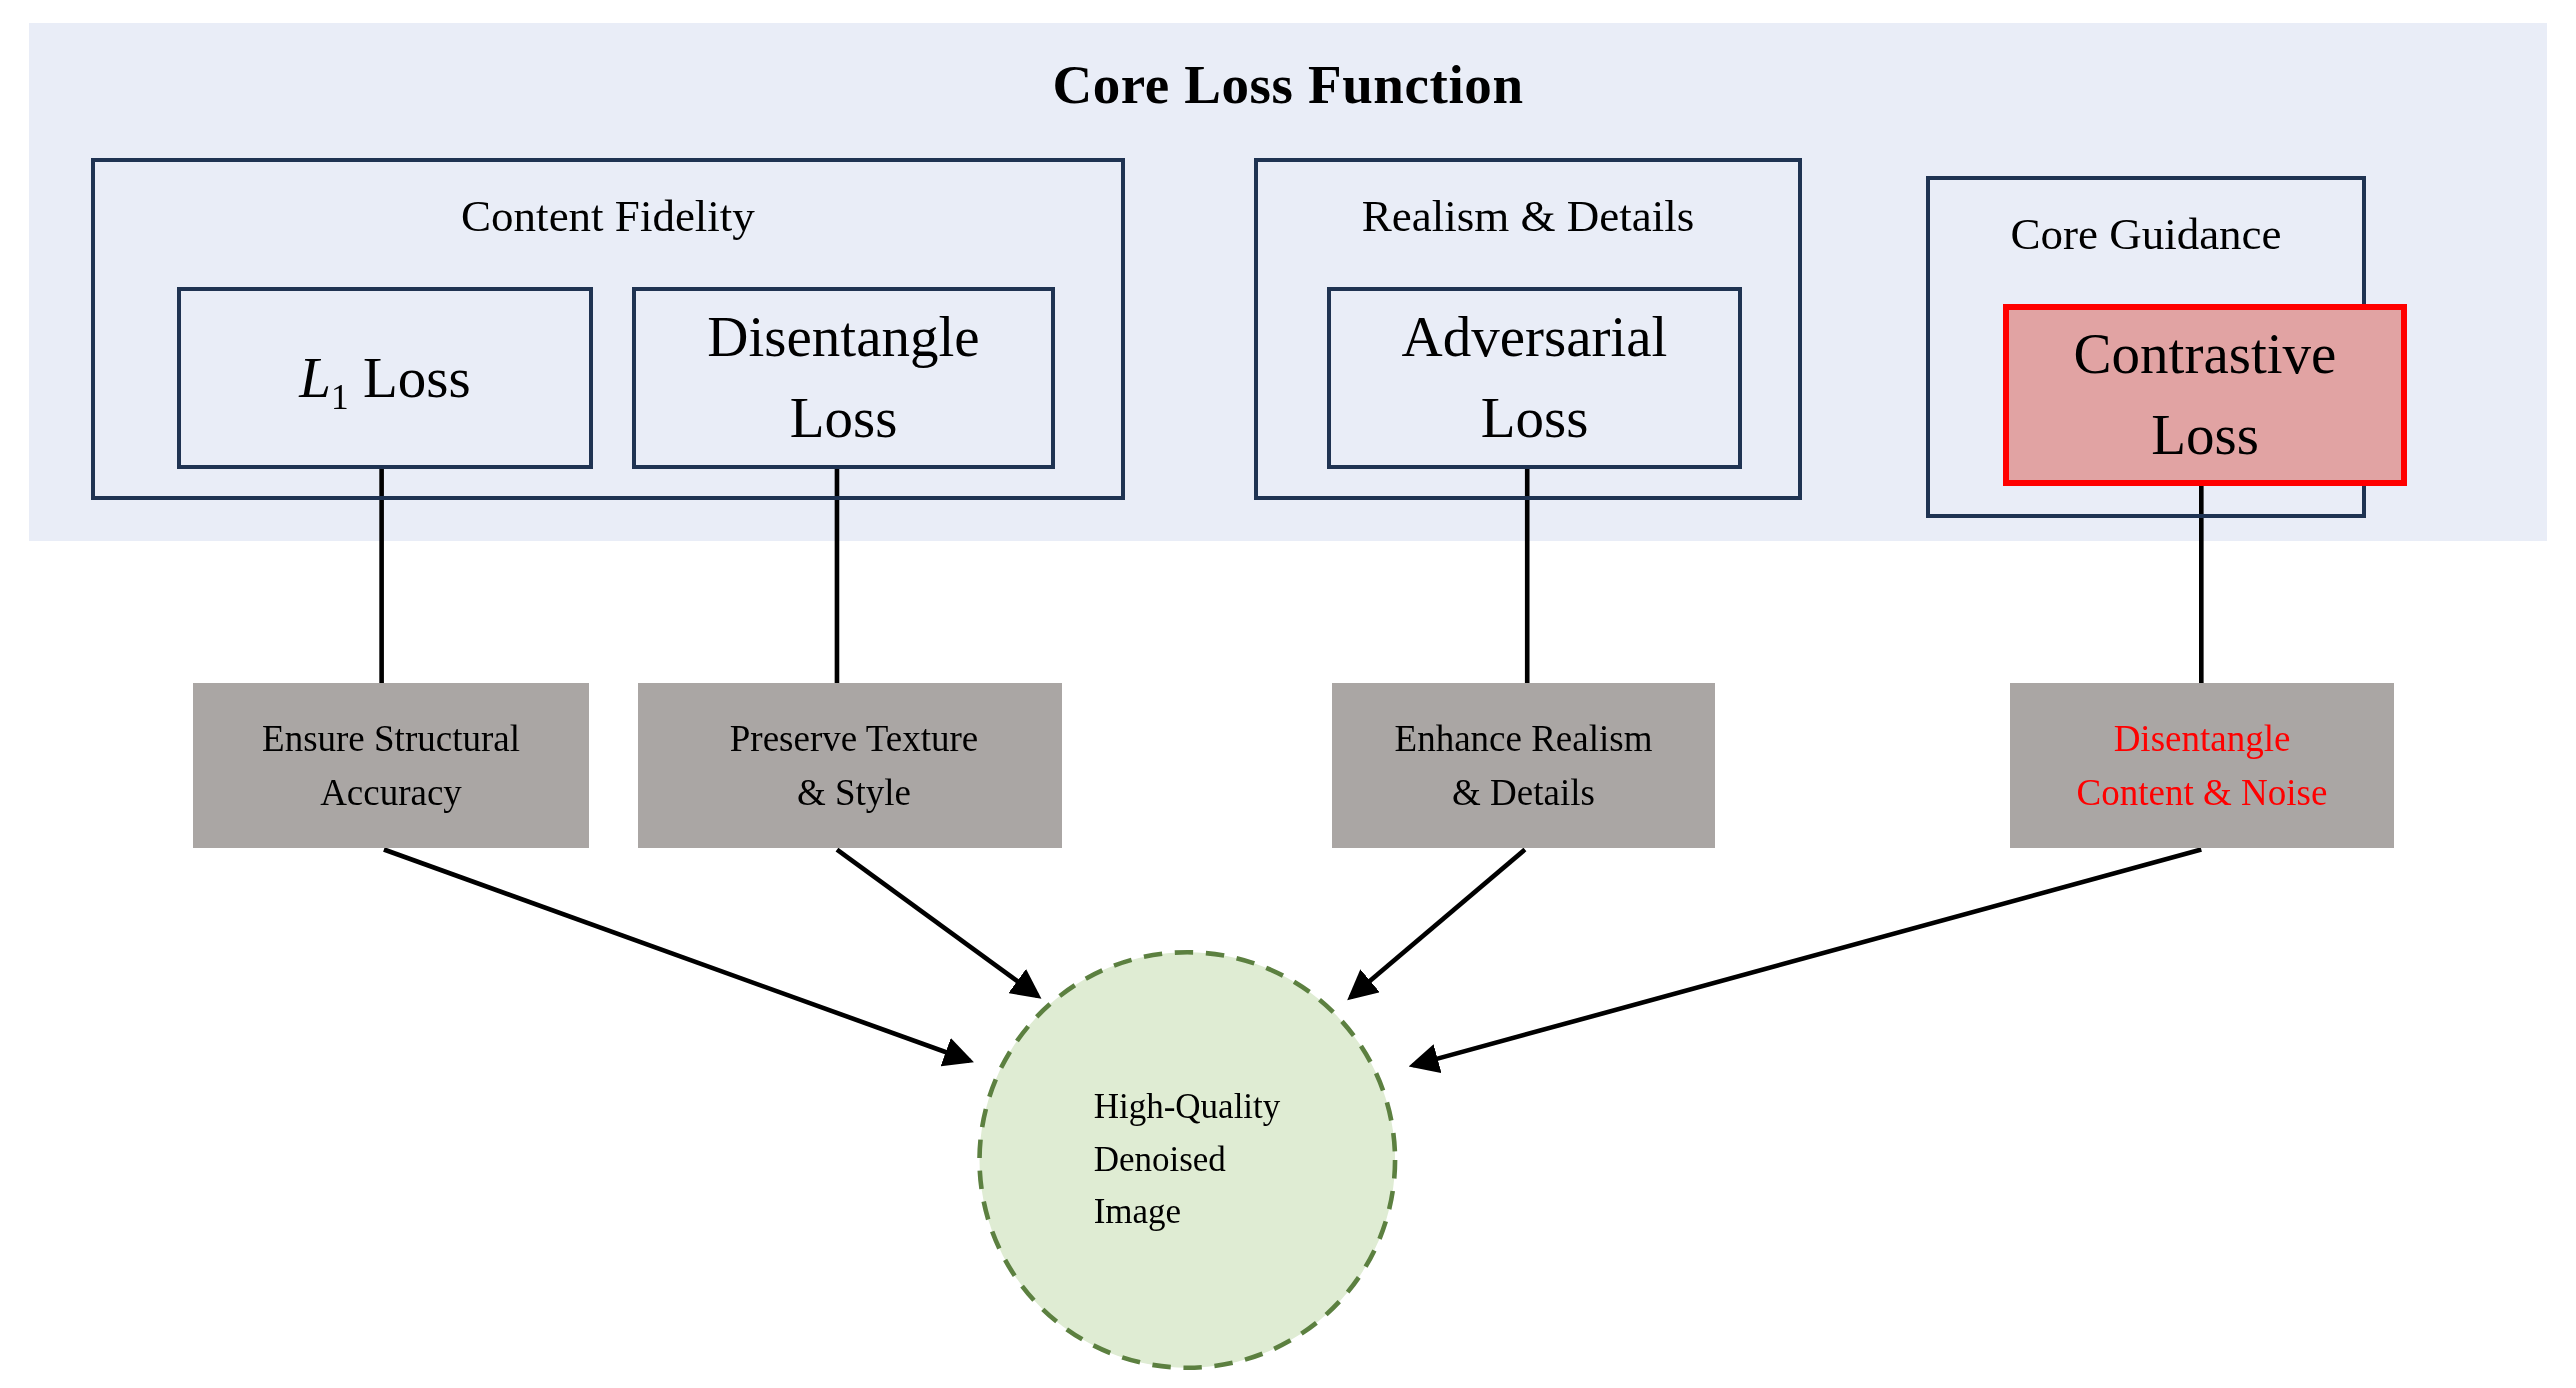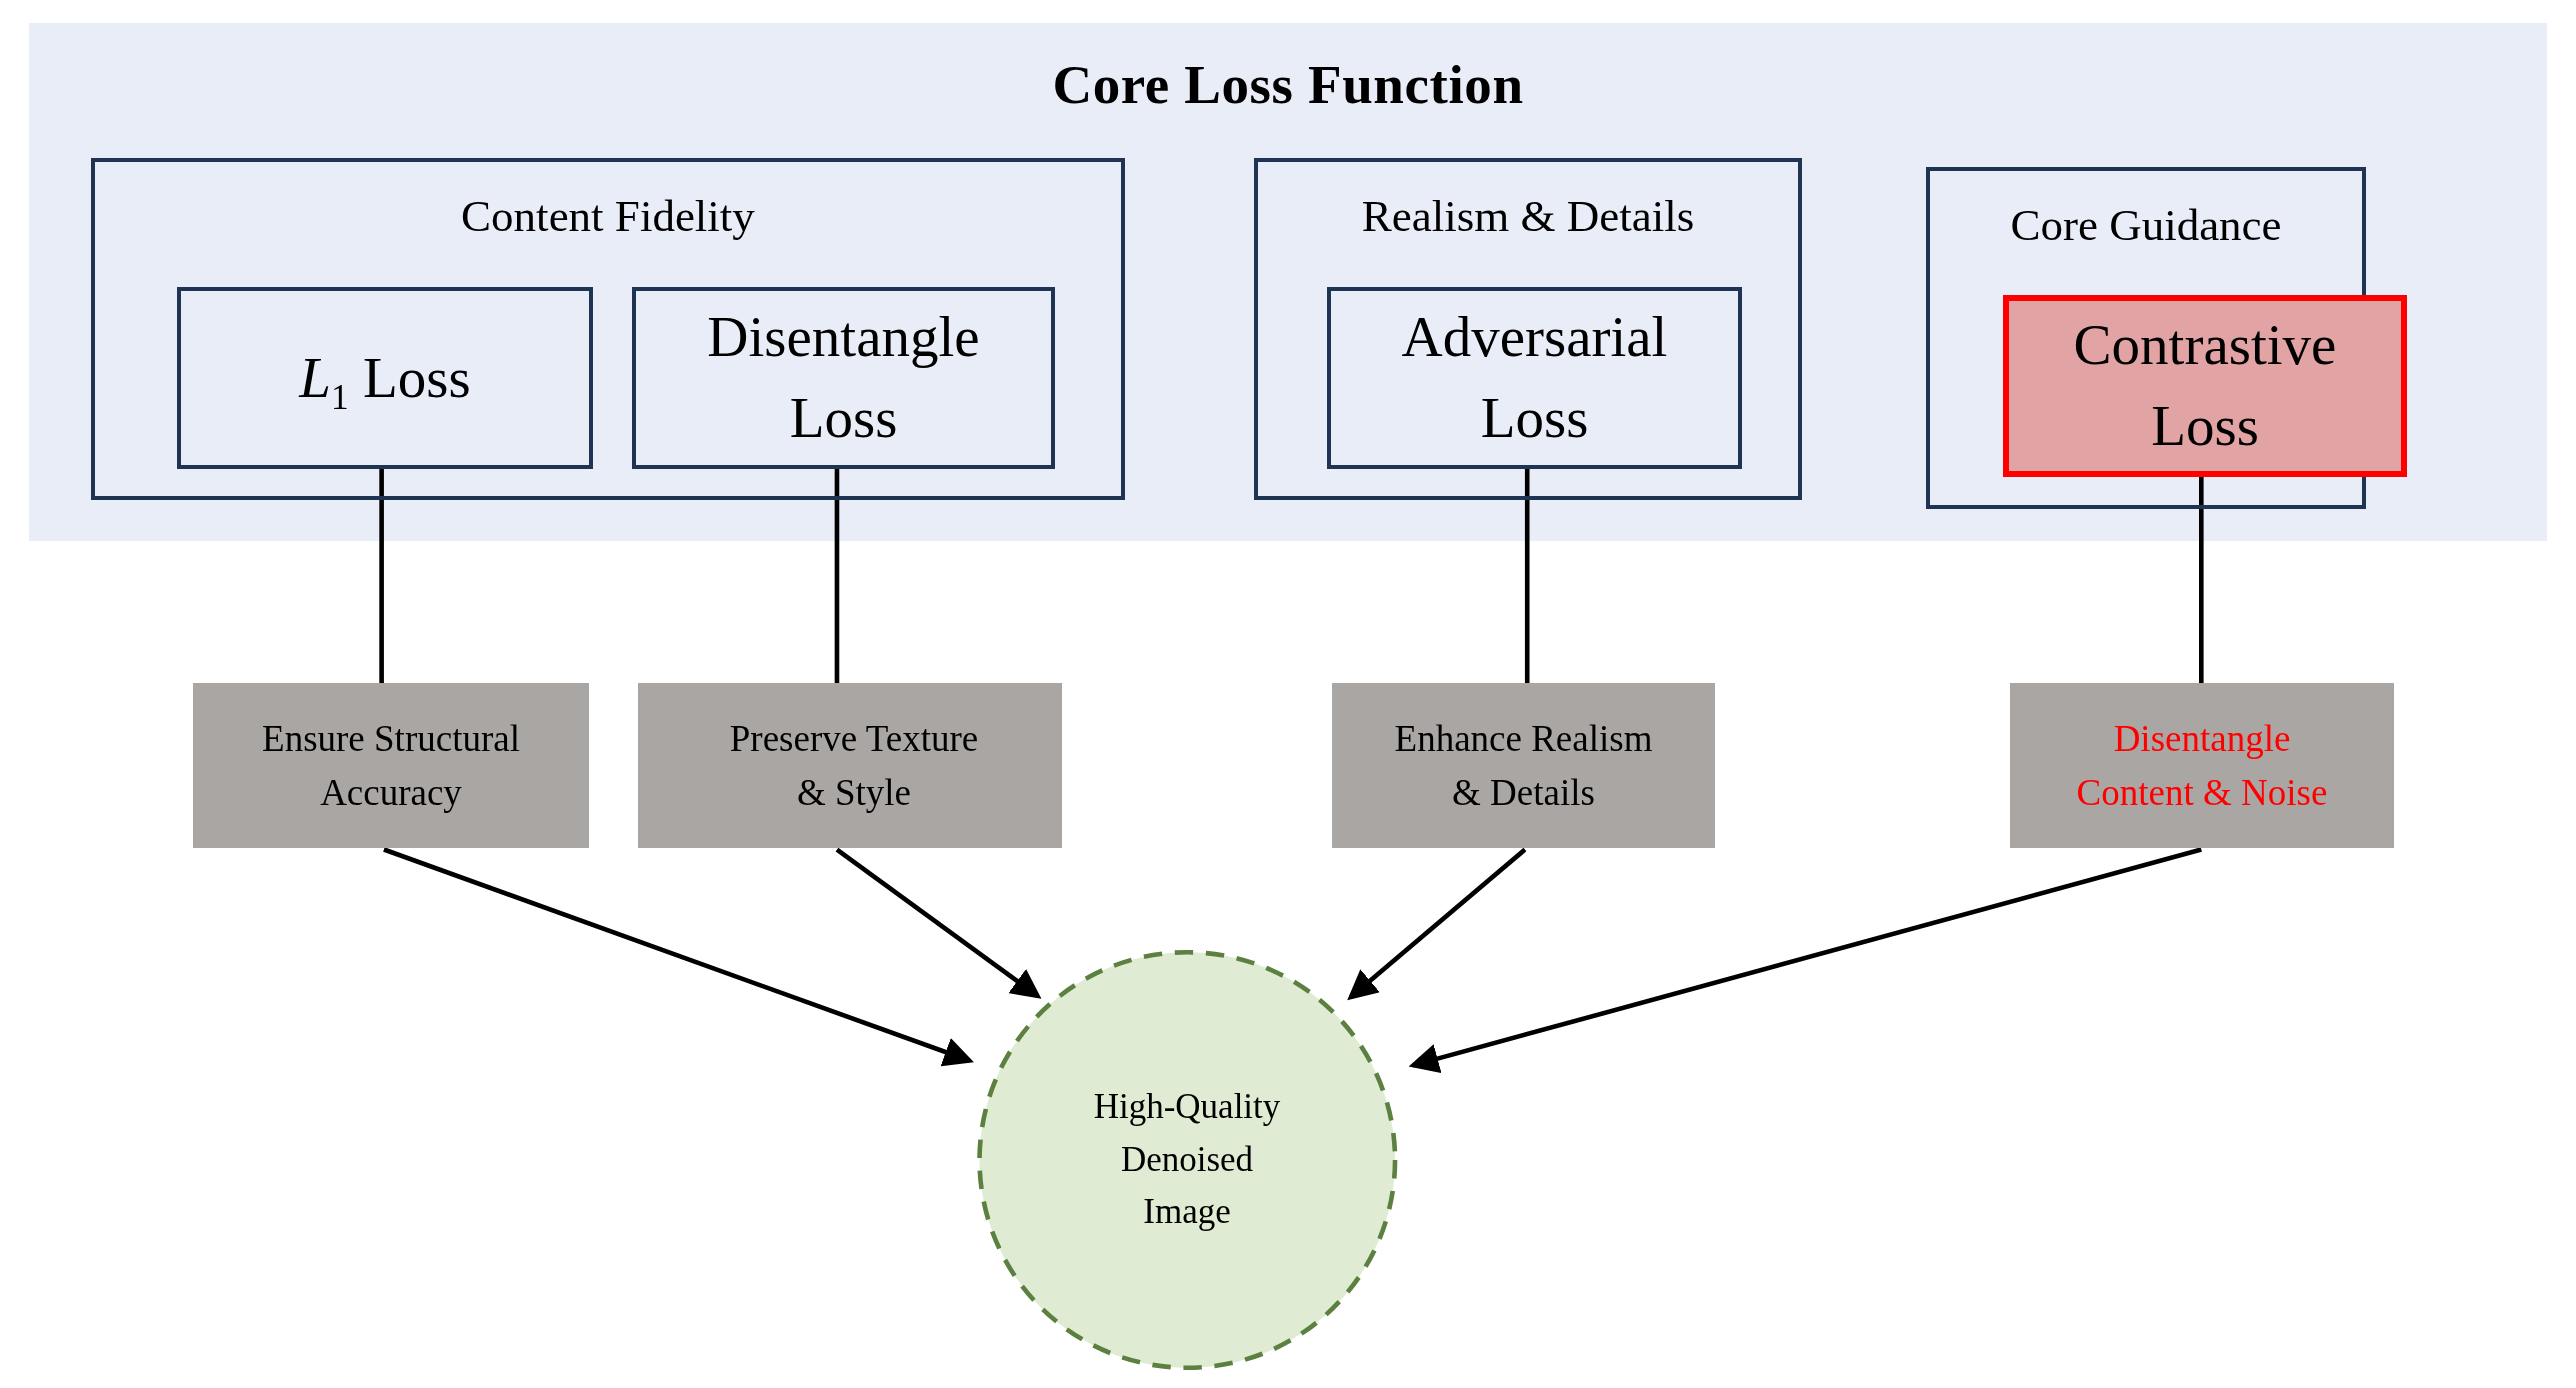--- a/index.html
+++ b/index.html
@@ -37,21 +37,21 @@
   }
   
   .group {
     position: absolute;
     box-sizing: border-box;
     border: 4.6px solid var(--box_border, #1F3352);
     padding-left: 26px;
   }
   #group-content-fidelity { left: 91px;  top: 158px; width: 1034px; height: 342px; }
   #group-realism-details  { left: 1254px; top: 158px; width: 548px;  height: 342px; }
-  #group-core-guidance    { left: 1926px; top: 167px; width: 440px;  height: 342px; }
+  #group-core-guidance    { left: 1926px; top: 176px; width: 440px;  height: 342px; }
   .group-label {
     position: absolute;
     left: 0;
     right: 0;
     top: 28px;
     text-align: center;
     font-size: 45px;
   }
   
   .loss-box {
@@ -98,21 +98,20 @@
   
   .result-text {
     position: absolute;
     left: 977px;
     top: 950px;
     width: 420px;
     height: 420px;
     display: flex;
     align-items: center;
     justify-content: center;
-    text-align: center;
     font-size: 35px;
     line-height: 1.5;
     white-space: pre-line;
   }
   svg.connectors {
     position: absolute;
     left: 0;
     top: 0;
     width: 2576px;
     height: 1388px;

